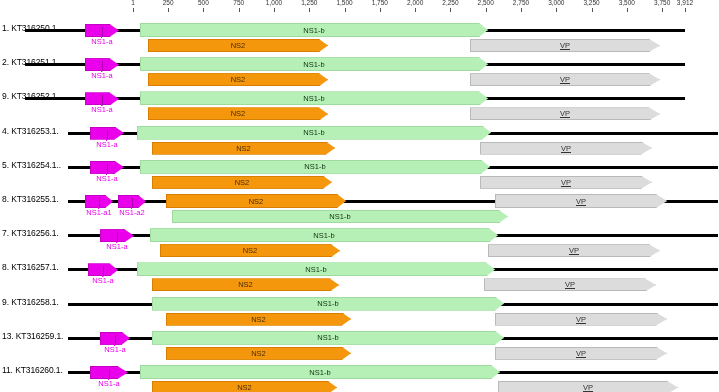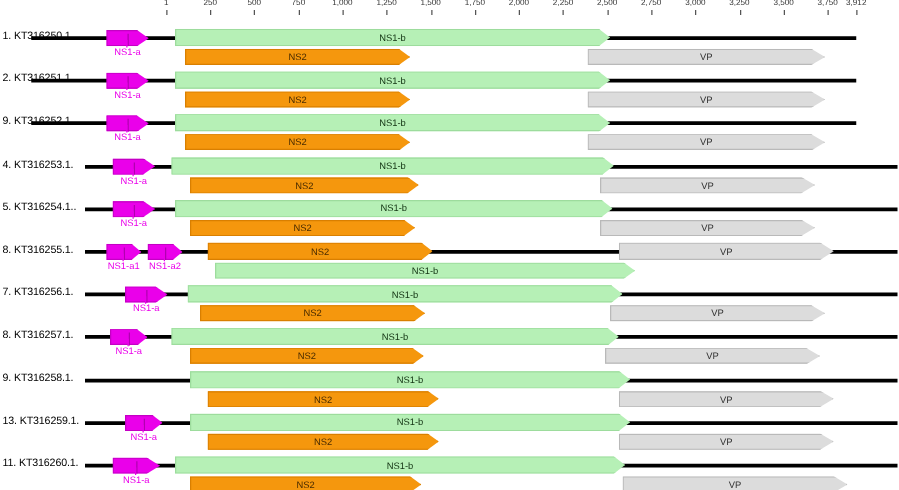--- a/index.html
+++ b/index.html
@@ -54,20 +54,21 @@
     background:#b6f0b6;border:1px solid #9ddc9d;color:#123312;
     clip-path:polygon(0 0,calc(100% - 9px) 0,100% 50%,calc(100% - 9px) 100%,0 100%);
   }
   .feat.ns2{
     background:#f5970d;border:1px solid #d97f00;color:#4a2c00;
     clip-path:polygon(0 0,calc(100% - 9px) 0,100% 50%,calc(100% - 9px) 100%,0 100%);
   }
   .feat.vp{
     background:#dcdcdc;border:1px solid #b9b9b9;color:#333;
     clip-path:polygon(0 0,calc(100% - 11px) 0,100% 50%,calc(100% - 11px) 100%,0 100%);
+    text-decoration:underline;
   }
   .feat-label{position:relative;z-index:2;pointer-events:none;}
 </style>
 </head>
 <body>
 
 <div id="app">
   <div id="ruler">
       <div class="tick" style="left: 133px;"></div>
       <div class="tick-label" style="left: 133px;">1</div>

